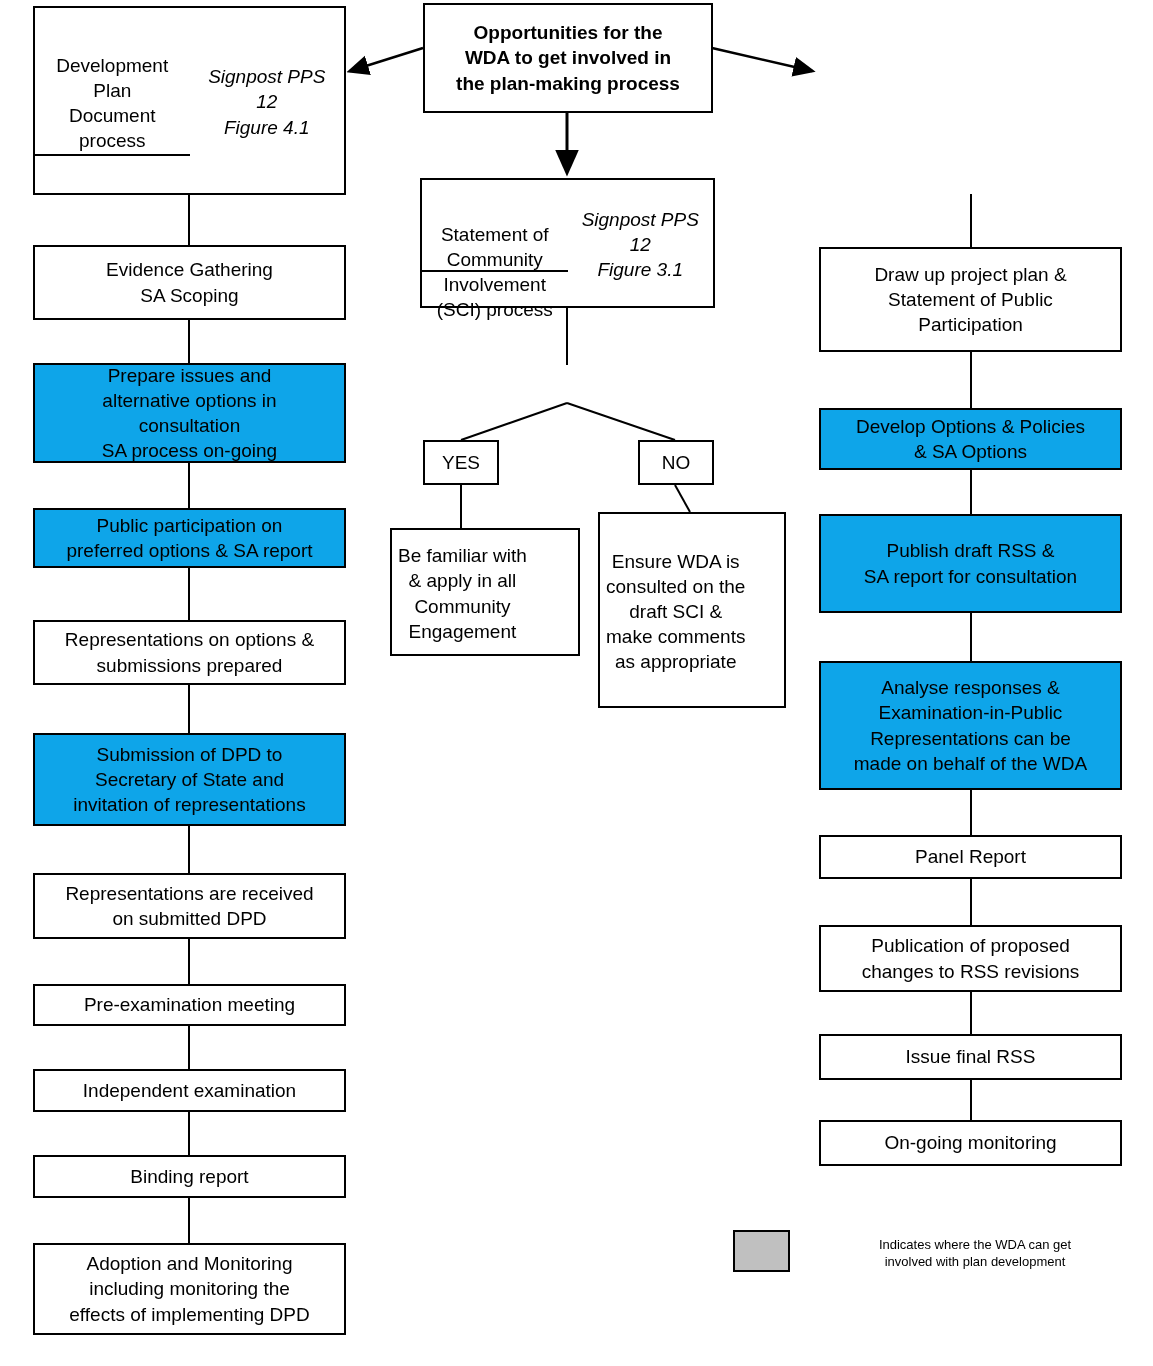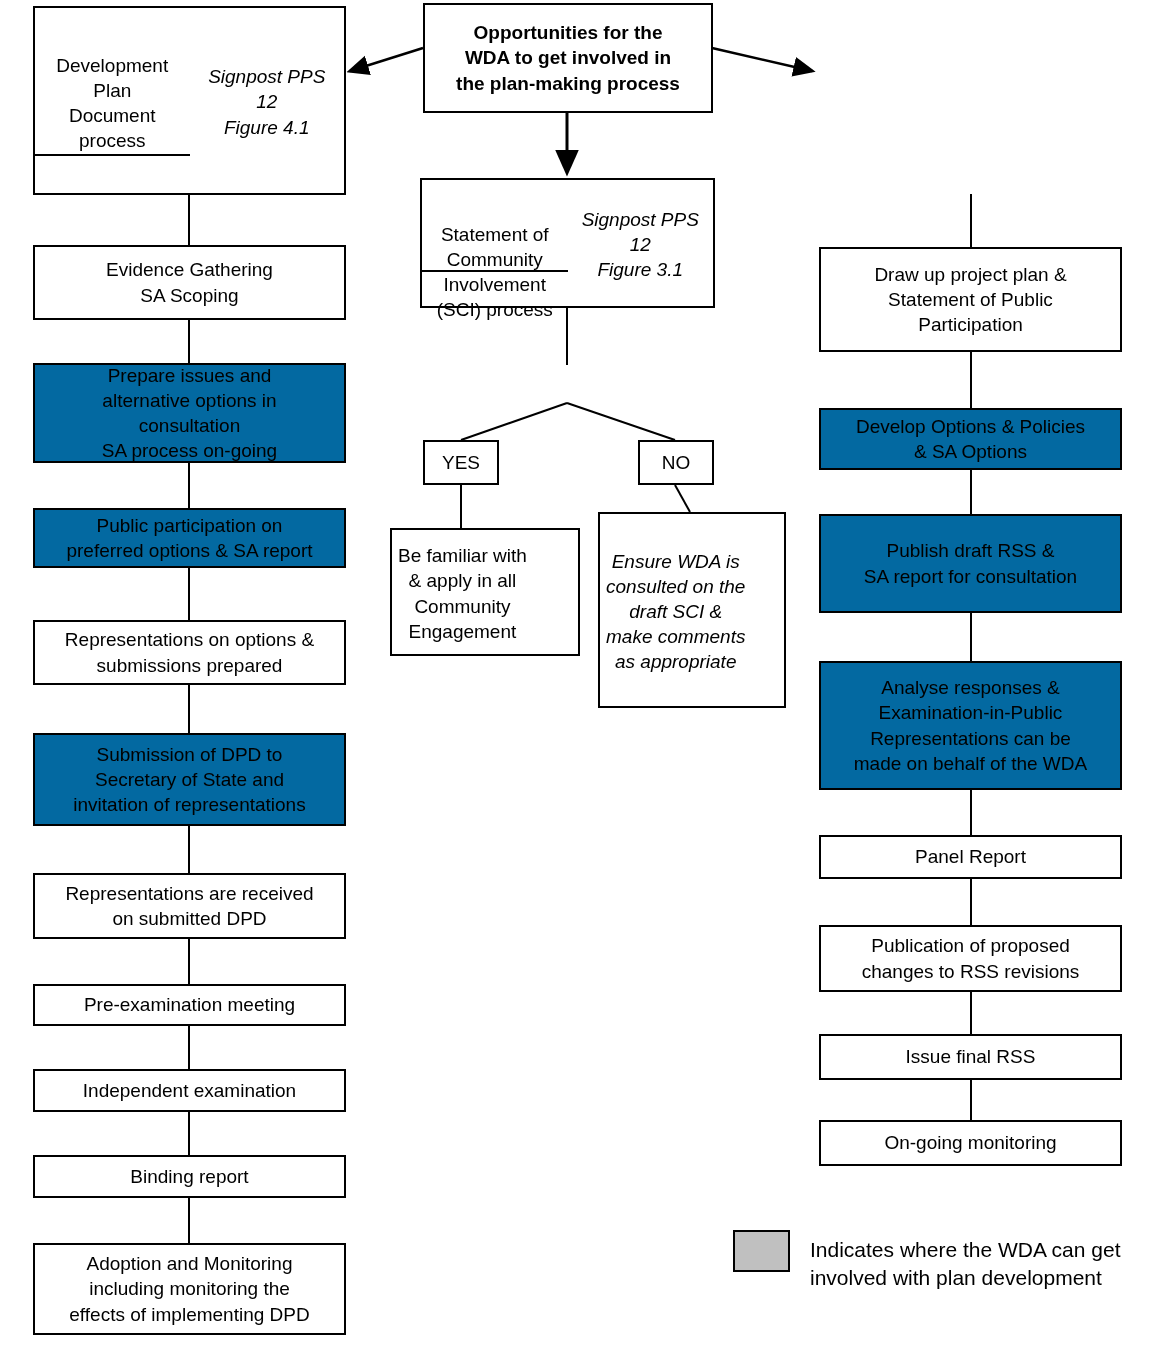--- a/index.html
+++ b/index.html
@@ -27,21 +27,21 @@
     flex-direction: row;
     align-items: center;
     justify-content: flex-start;
     text-align: center;
     font-size: 19px;
     line-height: 1.32;
     padding: 7px 6px 4px 6px;
     white-space: pre-line;
   }
   .node.center-v { justify-content: center; padding-top: 4px; }
-  .node.shaded { background: #0369a1; }
+  .node.shaded { background: #0ea5e9; }
   .node.title { font-weight: bold; }
   .split { padding: 0; justify-content: flex-start; }
   .split .seg {
     width: 100%;
     box-sizing: border-box;
     display: flex;
     align-items: flex-start;
     justify-content: center;
     text-align: center;
     white-space: pre-line;
@@ -50,24 +50,24 @@
   .split .seg.top { border-bottom: 2px solid #000000; }
   .split .seg.bottom { font-style: italic; }
   .legend-swatch {
     position: absolute;
     box-sizing: border-box;
     border: 2px solid #000000;
     background: #c0c0c0;
   }
   .legend-text {
     position: absolute;
-    font-size: 21px;
+    font-size: 13px;
     line-height: 1.32;
     white-space: pre-line;
-    text-align: left;
+    text-align: center;
   }
   svg.edges {
     position: absolute;
     left: 0; top: 0;
     width: 1153px;
     height: 1366px;
     pointer-events: none;
   }
 </style>
 </head>
@@ -203,21 +203,21 @@
     <span>NO</span>
   </div>
 
   <div class="node" style="left:390px; top:528px; width:190px; height:128px;">
     <span>Be familiar with
 &amp; apply in all
 Community
 Engagement</span>
   </div>
 
-  <div class="node" style="left:598px; top:512px; width:188px; height:196px;font-style:italic;">
+  <div class="node" style="left:598px; top:512px; width:188px; height:196px;">
     <span>Ensure WDA is
 consulted on the
 draft SCI &amp;
 make comments
 as appropriate</span>
   </div>
 
 
   <div class="node center-v" style="left:819px; top:247px; width:303px; height:105px;">
     <span>Draw up project plan &amp;

